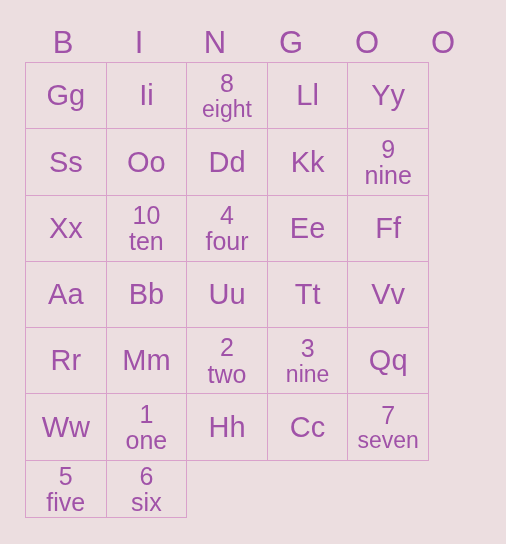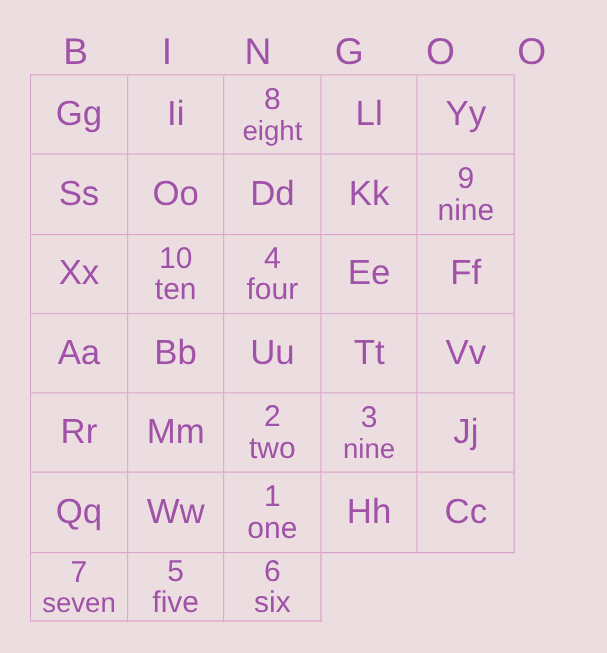--- a/index.html
+++ b/index.html
@@ -175,23 +175,20 @@
       </div>
       <div class="cell two-line">
         <div class="line1">2</div>
         <div class="line2">two</div>
       </div>
       <div class="cell two-line long">
         <div class="line1">3</div>
         <div class="line2">nine</div>
       </div>
       <div class="cell single">
-        <div class="line1">Jj</div>
-      </div>
-      <div class="cell single">
         <div class="line1">Qq</div>
       </div>
       <div class="cell single">
         <div class="line1">Ww</div>
       </div>
       <div class="cell two-line">
         <div class="line1">1</div>
         <div class="line2">one</div>
       </div>
       <div class="cell single">

